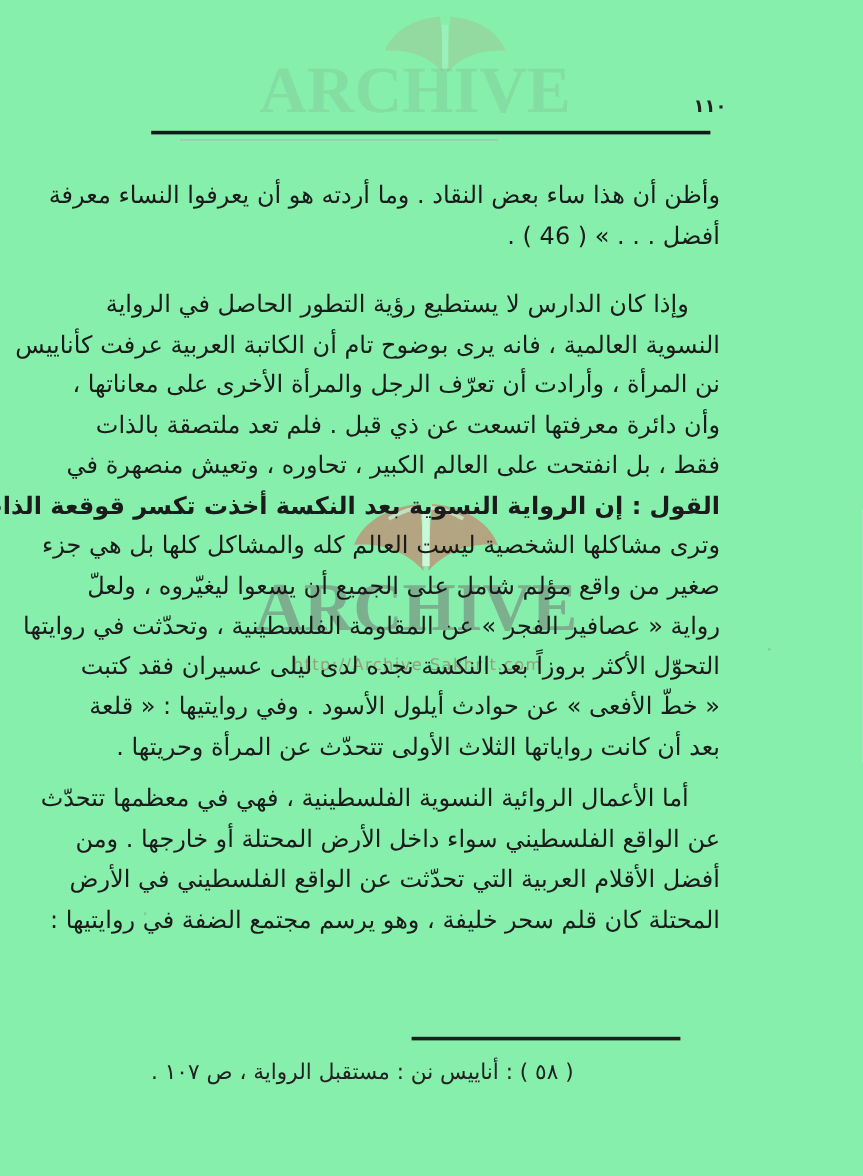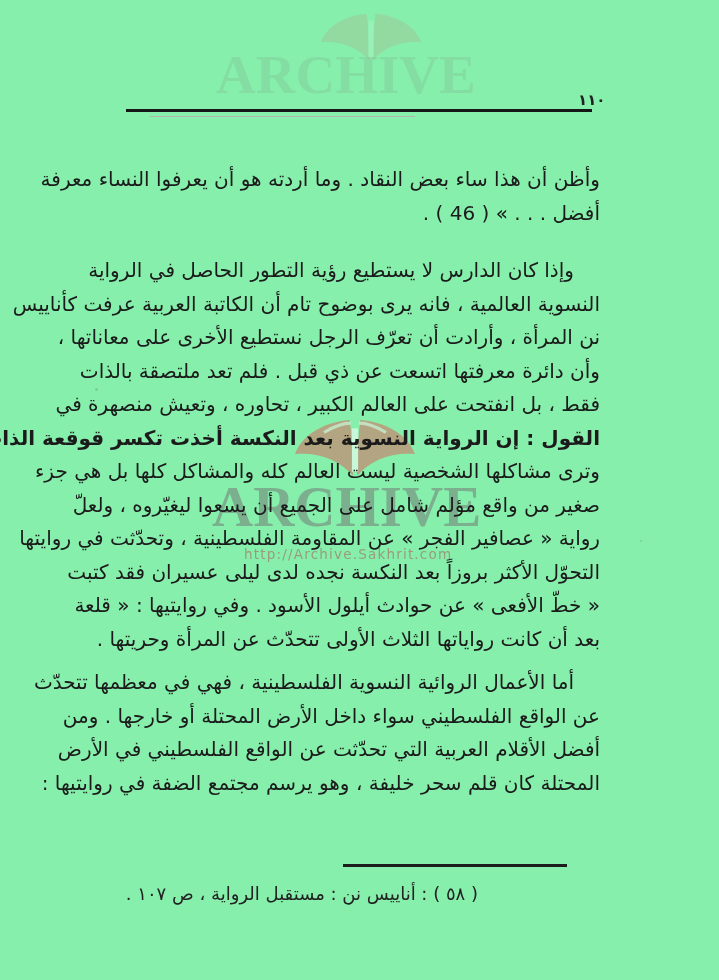--- a/index.html
+++ b/index.html
@@ -2,24 +2,24 @@
 <html lang="ar"><head>
 <meta charset="utf-8">
 <style>
   html,body{margin:0;padding:0;}
   body{width:719px;height:980px;background:#e9e9e7;font-family:"DejaVu Sans",sans-serif;}
   .page{position:relative;width:719px;height:980px;background:#86efac;overflow:hidden;
         color:#1b1b1b;}
   
   .top-rule{position:absolute;top:109px;left:126px;width:466px;height:3px;background:#161616;}
   .top-rule-sub{position:absolute;top:116px;left:150px;width:265px;height:1px;background:#b5b3ae;}
-  .page-number{position:absolute;top:91px;left:578px;width:36px;font-size:15px;font-weight:bold;
+  .page-number{position:absolute;top:79px;left:578px;width:36px;font-size:15px;font-weight:bold;
         letter-spacing:1px;color:#222;direction:rtl;text-align:left;}
   
-  .text-block{position:absolute;top:163px;right:119px;width:477px;direction:rtl;}
+  .text-block{position:absolute;top:146px;right:119px;width:477px;direction:rtl;}
   .para{margin:0;}
   .para.p1{margin-top:24px;}
   .para.p2{margin-top:10px;}
   .line{font-size:20px;line-height:33.5px;white-space:nowrap;text-align:justify;
         text-align-last:justify;font-weight:500;}
   .line.indent{padding-right:26px;}
   .line.short{text-align:right;text-align-last:right;white-space:normal;}
   .line.heavy{font-weight:700;}
   
   .footnote-rule{position:absolute;top:864px;left:343px;width:224px;height:3px;background:#1d1d1d;}
@@ -71,21 +71,21 @@
   <div class="wm wm-mid-url">http://Archive.Sakhrit.com</div>
 
   <div class="text-block">
       <div class="para">
         <div class="line">وأظن أن هذا ساء بعض النقاد . وما أردته هو أن يعرفوا النساء معرفة</div>
         <div class="line short">أفضل . . . » ( 46 ) .</div>
       </div>
       <div class="para p1">
         <div class="line indent">وإذا كان الدارس لا يستطيع رؤية التطور الحاصل في الرواية</div>
         <div class="line">النسوية العالمية ، فانه يرى بوضوح تام أن الكاتبة العربية عرفت كأناييس</div>
-        <div class="line">نن المرأة ، وأرادت أن تعرّف الرجل نستطيع الأخرى على معاناتها ،</div>
+        <div class="line">نن المرأة ، وأرادت أن تعرّف الرجل والمرأة الأخرى على معاناتها ،</div>
         <div class="line">وأن دائرة معرفتها اتسعت عن ذي قبل . فلم تعد ملتصقة بالذات</div>
         <div class="line">فقط ، بل انفتحت على العالم الكبير ، تحاوره ، وتعيش منصهرة في</div>
         <div class="line heavy">القول : إن الرواية النسوية بعد النكسة أخذت تكسر قوقعة الذات</div>
         <div class="line">وترى مشاكلها الشخصية ليست العالم كله والمشاكل كلها بل هي جزء</div>
         <div class="line">صغير من واقع مؤلم شامل على الجميع أن يسعوا ليغيّروه ، ولعلّ</div>
         <div class="line">رواية « عصافير الفجر » عن المقاومة الفلسطينية ، وتحدّثت في روايتها</div>
         <div class="line">التحوّل الأكثر بروزاً بعد النكسة نجده لدى ليلى عسيران فقد كتبت</div>
         <div class="line">« خطّ الأفعى » عن حوادث أيلول الأسود . وفي روايتيها : « قلعة</div>
         <div class="line">بعد أن كانت رواياتها الثلاث الأولى تتحدّث عن المرأة وحريتها .</div>
       </div>

